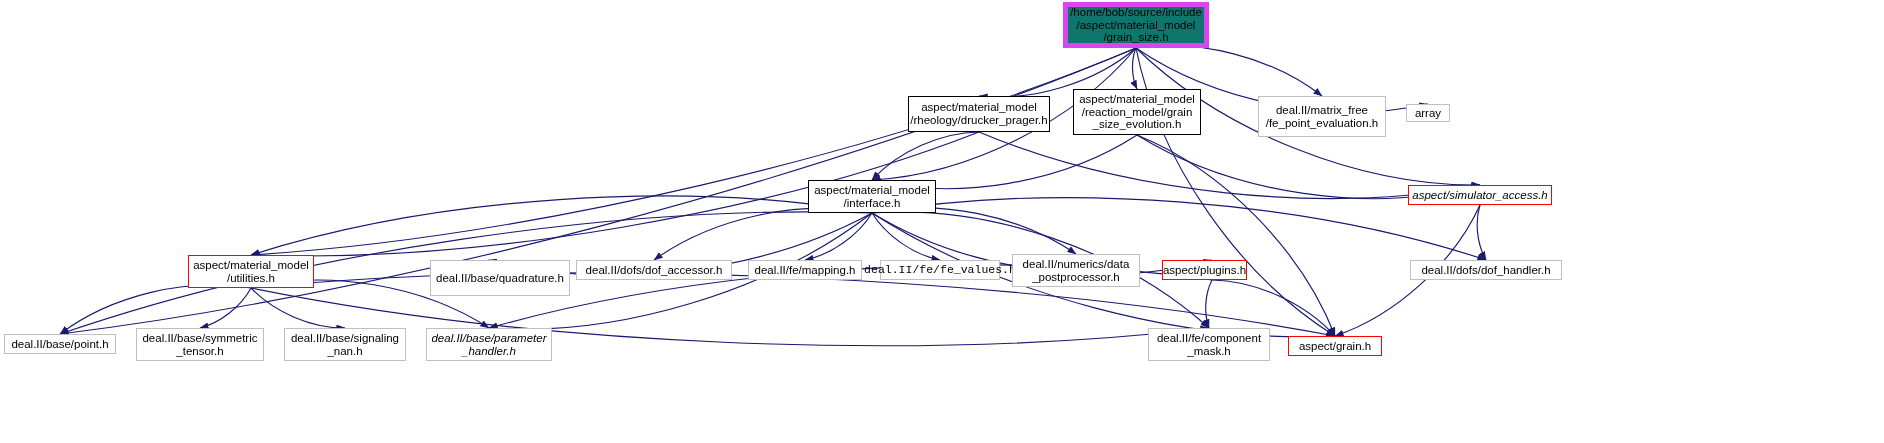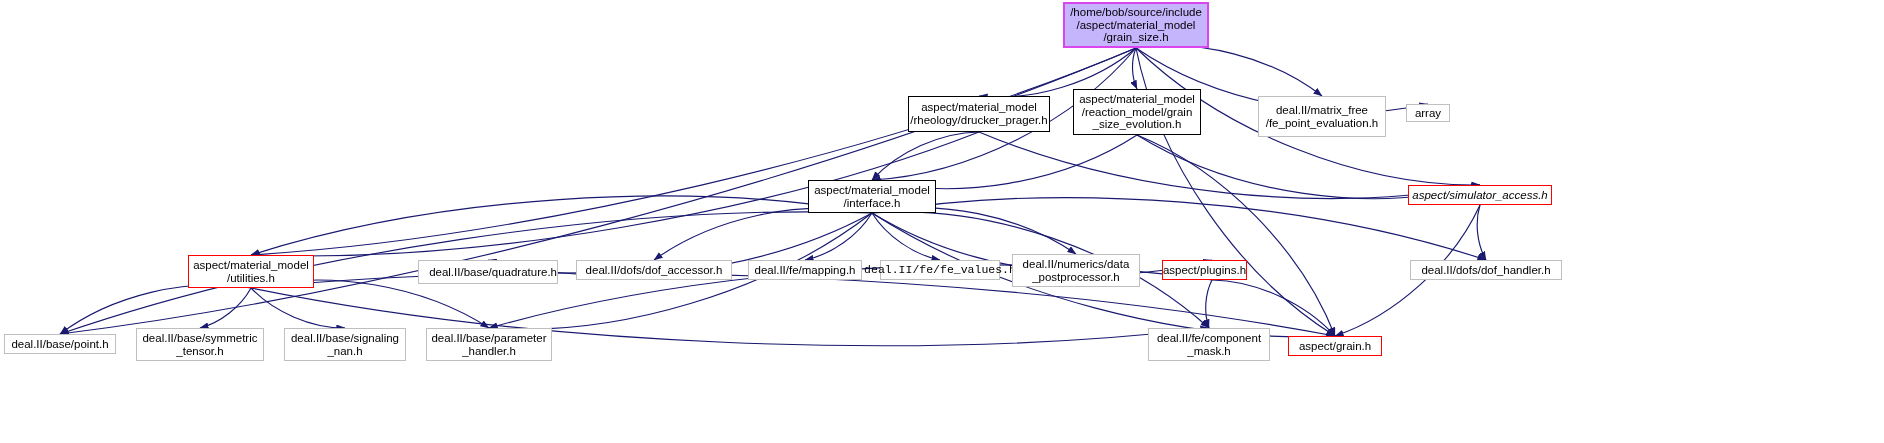--- a/index.html
+++ b/index.html
@@ -5,21 +5,21 @@
   html,body{margin:0;padding:0;background:#ffffff;}
   body{font-family:"Liberation Sans","DejaVu Sans",sans-serif;}
   #graph{position:relative;width:1884px;height:443px;overflow:hidden;background:#ffffff;}
   #edges{position:absolute;left:0;top:0;width:1884px;height:443px;pointer-events:none;}
   .node{position:absolute;box-sizing:border-box;display:flex;align-items:center;justify-content:center;
         text-align:center;line-height:1.12;font-size:11.5px;color:#000000;background:#ffffff;
         border:1px solid #c0c0c0;white-space:pre;letter-spacing:0px;}
   .node.ext{border:1px solid #bfbfbf;}
   .node.int{border:1px solid #000000;}
   .node.rel{border:1px solid #ff0000;}
-  .node.root{border:2px solid #d946ef;background:#c4b5fd;}
+  .node.root{border:5px solid #d946ef;background:#0f766e;}
 </style>
 </head>
 <body>
 
 <div id="graph">
   <svg id="edges" viewBox="0 0 1884 443" xmlns="http://www.w3.org/2000/svg">
     <defs>
       <marker id="arrow" markerWidth="9" markerHeight="7" refX="8.6" refY="3.5" orient="auto" markerUnits="userSpaceOnUse">
         <path d="M0,0 L9,3.5 L0,7 z" fill="#191970"></path>
       </marker>
@@ -75,32 +75,32 @@
 /reaction_model/grain
 _size_evolution.h</div></div>
       <div class="node ext" style="left: 1258px; top: 96px; width: 128px; height: 41px;"><div>deal.II/matrix_free
 /fe_point_evaluation.h</div></div>
       <div class="node ext" style="left: 1406px; top: 104px; width: 44px; height: 18px;"><div>array</div></div>
       <div class="node int" style="left: 808px; top: 180px; width: 128px; height: 33px;"><div>aspect/material_model
 /interface.h</div></div>
       <div class="node rel" style="left: 1408px; top: 185px; width: 144px; height: 20px; font-style: italic;"><div>aspect/simulator_access.h</div></div>
       <div class="node rel" style="left: 188px; top: 255px; width: 126px; height: 33px;"><div>aspect/material_model
 /utilities.h</div></div>
-      <div class="node ext" style="left: 418px; top: 260px; width: 140px; height: 24px; justify-content: flex-end;"><div>deal.II/base/quadrature.h</div></div>
+      <div class="node ext" style="left: 430px; top: 260px; width: 140px; height: 36px;"><div>deal.II/base/quadrature.h</div></div>
       <div class="node ext" style="left: 576px; top: 260px; width: 156px; height: 20px;"><div>deal.II/dofs/dof_accessor.h</div></div>
       <div class="node ext" style="left: 748px; top: 260px; width: 114px; height: 20px;"><div>deal.II/fe/mapping.h</div></div>
       <div class="node ext" style="left: 880px; top: 260px; width: 120px; height: 20px; font-family: Liberation Mono, monospace;"><div>deal.II/fe/fe_values.h</div></div>
       <div class="node ext" style="left: 1012px; top: 254px; width: 128px; height: 33px;"><div>deal.II/numerics/data
 _postprocessor.h</div></div>
       <div class="node rel" style="left: 1162px; top: 260px; width: 85px; height: 20px;"><div>aspect/plugins.h</div></div>
       <div class="node ext" style="left: 1410px; top: 260px; width: 152px; height: 20px;"><div>deal.II/dofs/dof_handler.h</div></div>
       <div class="node ext" style="left: 4px; top: 334px; width: 112px; height: 20px;"><div>deal.II/base/point.h</div></div>
       <div class="node ext" style="left: 136px; top: 328px; width: 128px; height: 33px;"><div>deal.II/base/symmetric
 _tensor.h</div></div>
       <div class="node ext" style="left: 284px; top: 328px; width: 122px; height: 33px;"><div>deal.II/base/signaling
 _nan.h</div></div>
-      <div class="node ext" style="left: 426px; top: 328px; width: 126px; height: 33px;"><div>deal.II/base/parameter
+      <div class="node ext" style="left: 426px; top: 328px; width: 126px; height: 33px; font-style: italic;"><div>deal.II/base/parameter
 _handler.h</div></div>
       <div class="node ext" style="left: 1148px; top: 328px; width: 122px; height: 33px;"><div>deal.II/fe/component
 _mask.h</div></div>
       <div class="node rel" style="left: 1288px; top: 336px; width: 94px; height: 20px;"><div>aspect/grain.h</div></div>
     </div>
 </div>
 
 </body></html>

